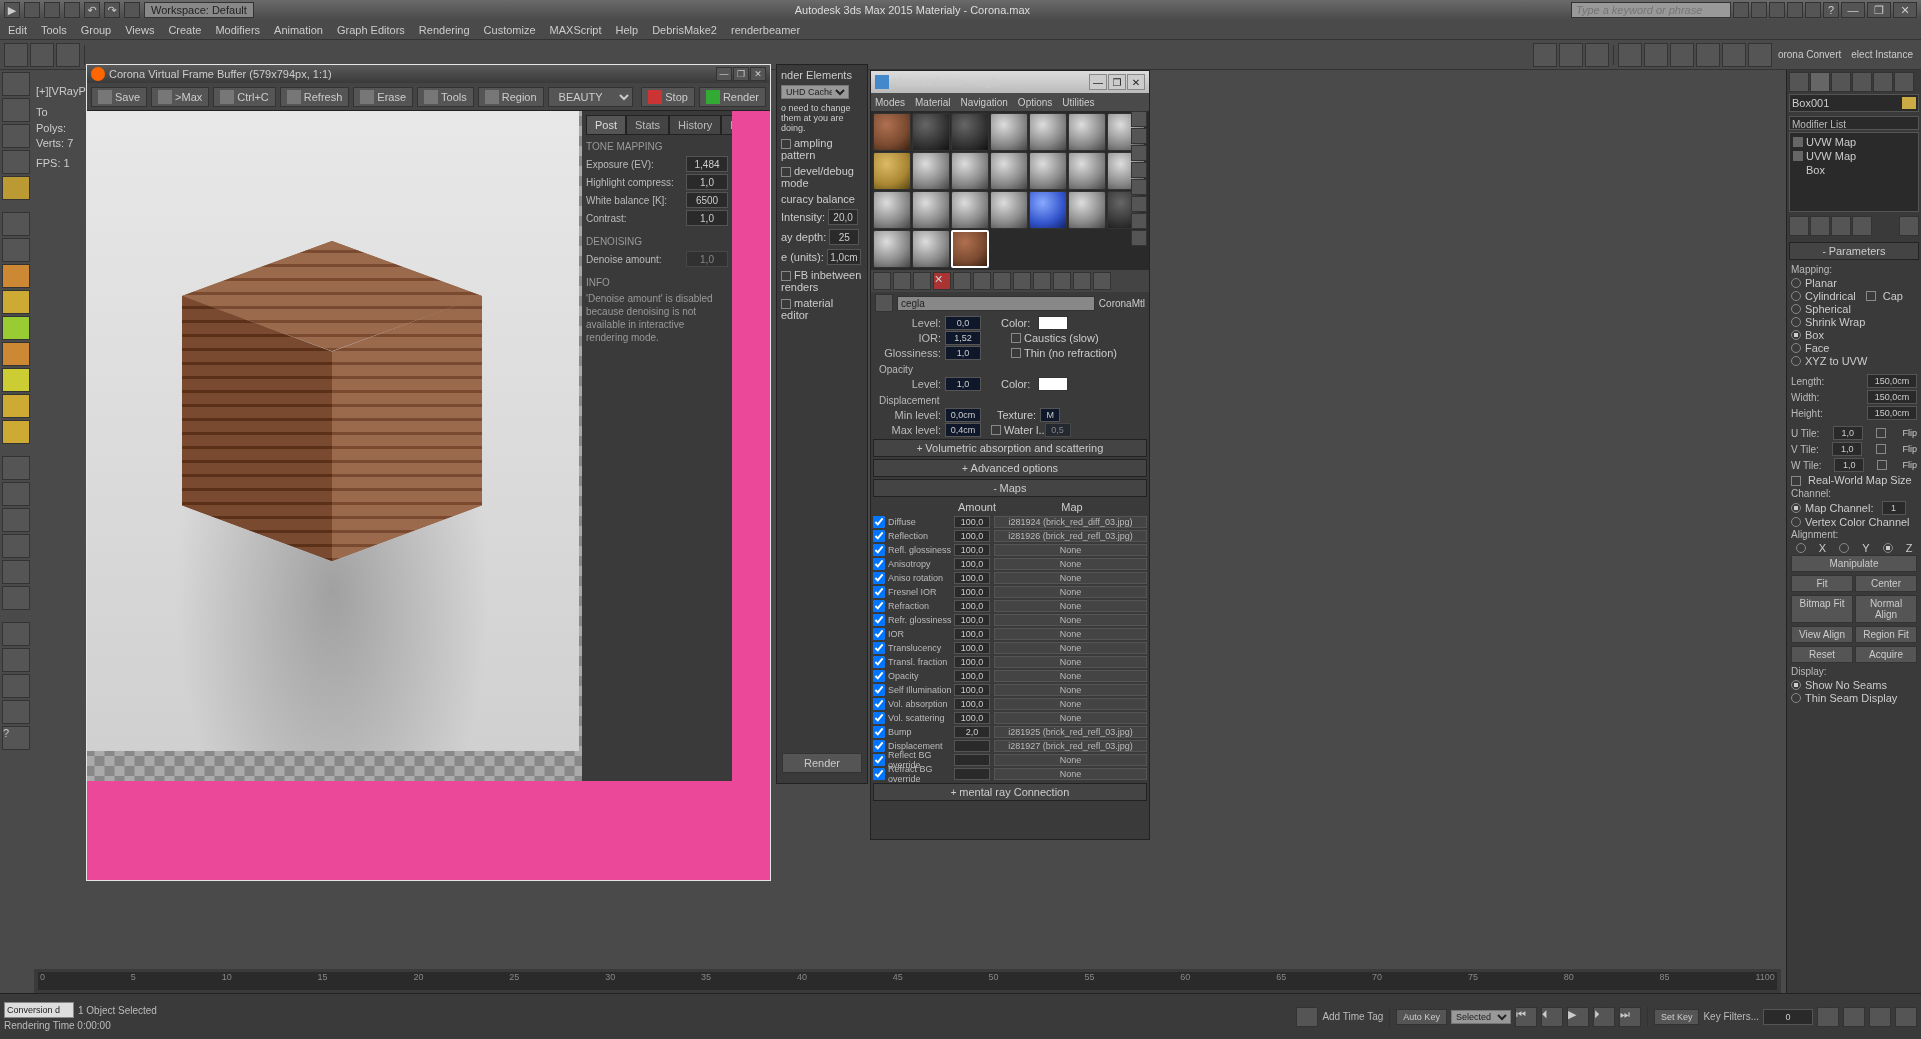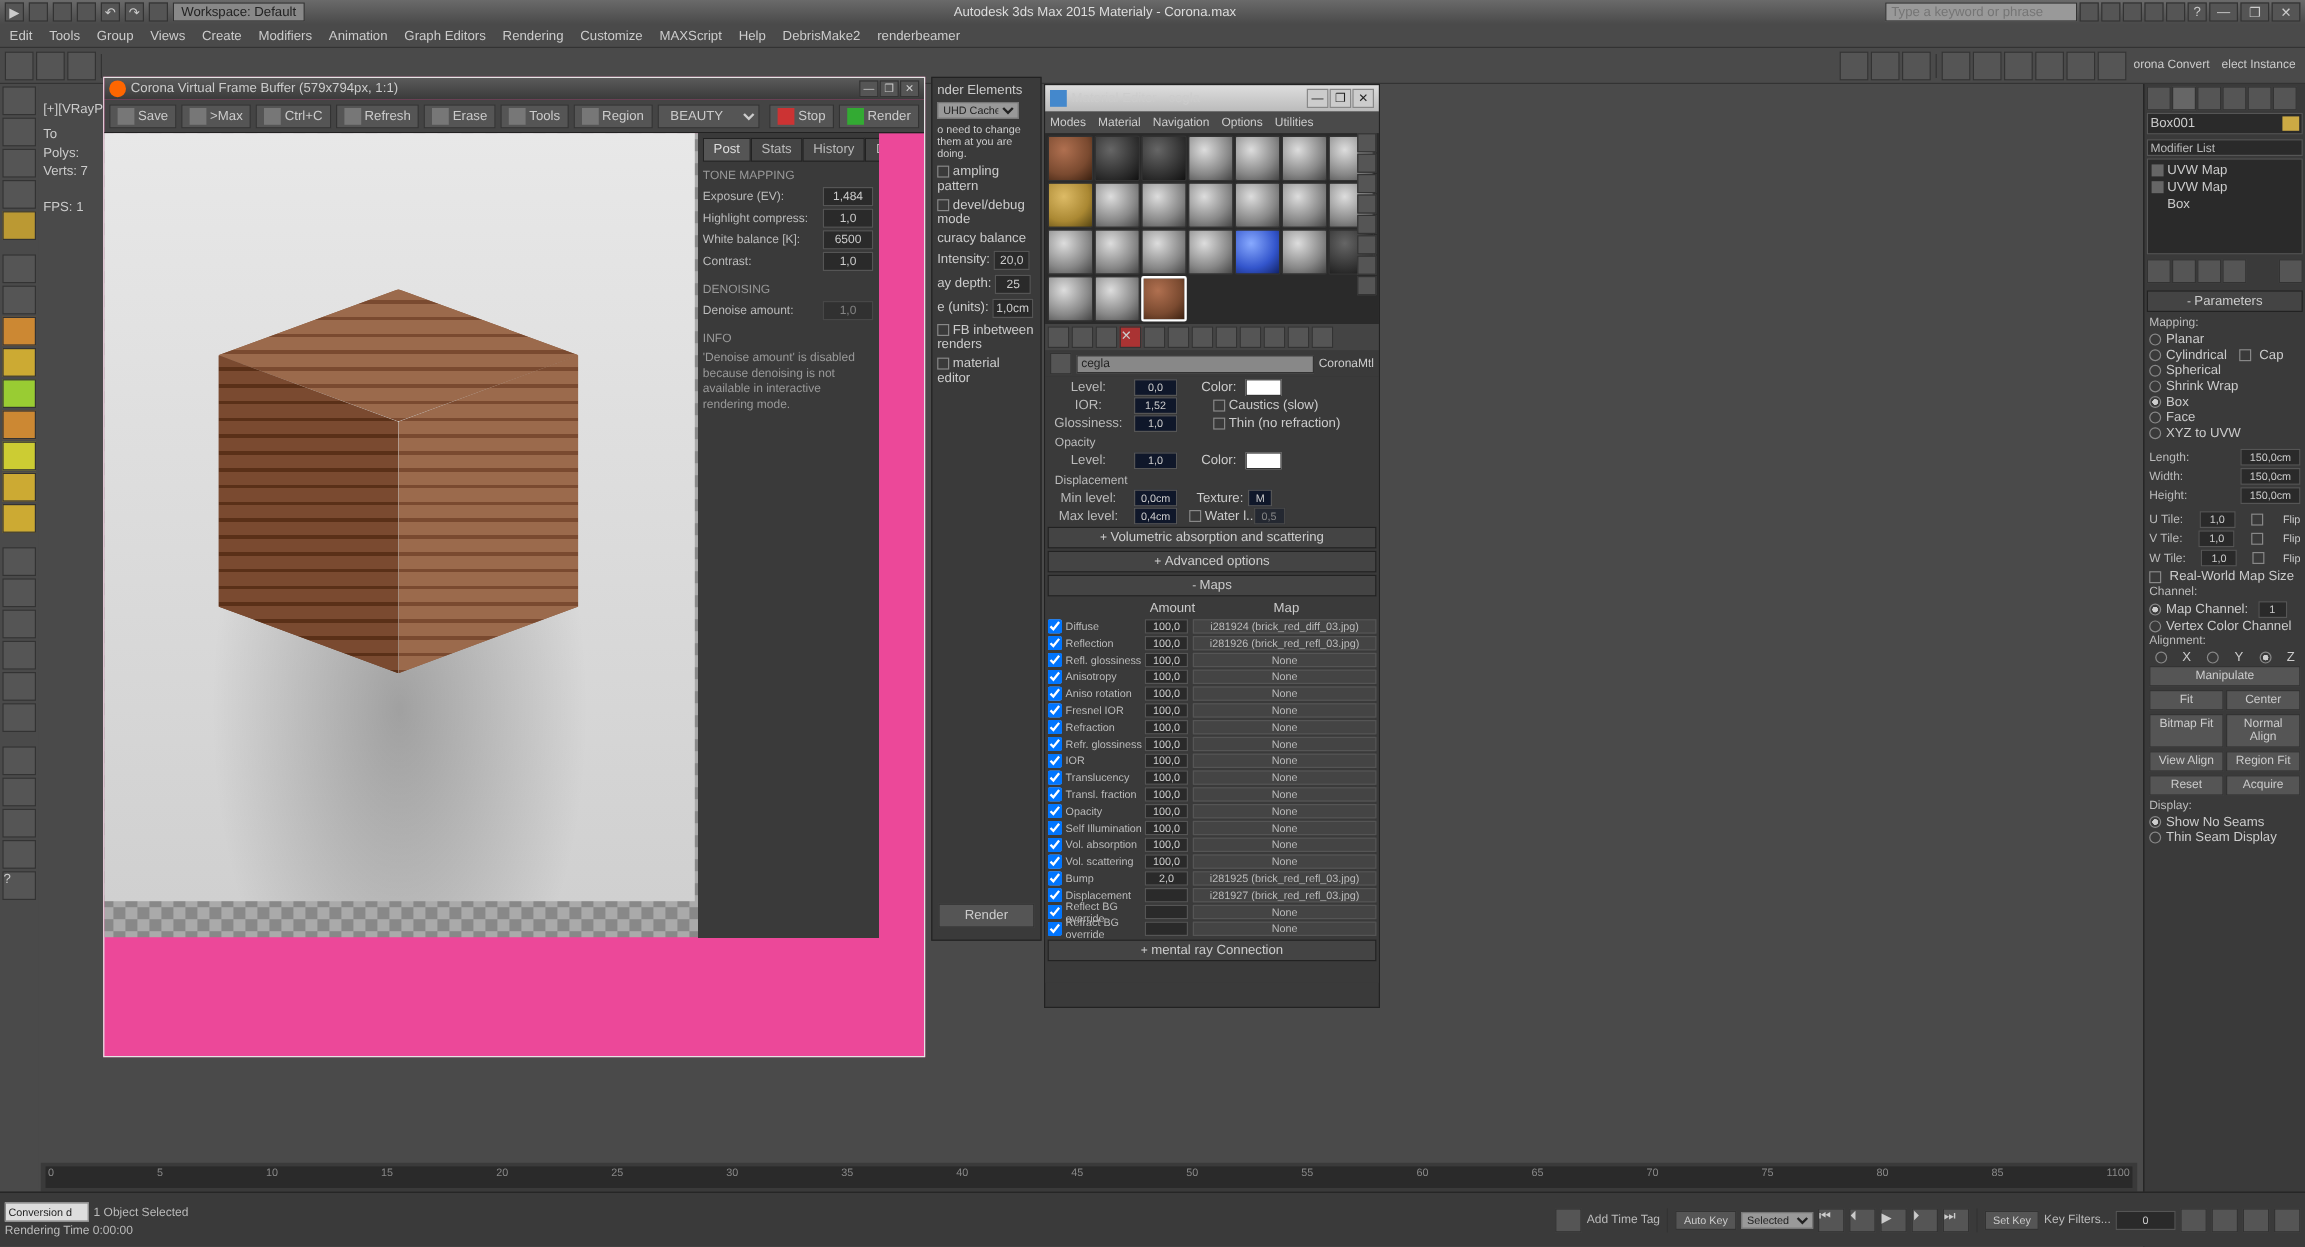--- a/index.html
+++ b/index.html
@@ -3,21 +3,21 @@
 <meta charset="utf-8">
 <style>
 *{margin:0;padding:0;box-sizing:border-box;font-family:Tahoma,sans-serif;font-size:11px;color:#ccc}
 body{background:#4a4a4a;width:1921px;height:1039px;overflow:hidden;position:relative}
 .titlebar{height:20px;background:linear-gradient(#6a6a6a,#4a4a4a);display:flex;align-items:center;padding:0 4px;justify-content:space-between}
 .titlebar-left{display:flex;gap:4px}
 .titlebar-center{color:#ddd;font-size:11px}
 .titlebar-right{display:flex;gap:2px}
 .tb-btn{width:16px;height:16px;background:#555;border:1px solid #333;display:flex;align-items:center;justify-content:center;cursor:pointer}
 .workspace-sel{background:#888;color:#222;padding:1px 6px;border:1px solid #333}
-.search-box{background:#999;color:#666;padding:1px 4px;width:160px;border:1px solid #333;}
+.search-box{background:#999;color:#666;padding:1px 4px;width:160px;border:1px solid #333;font-style:italic}
 .win-btn{width:24px;height:16px;background:#555;border:1px solid #333;display:flex;align-items:center;justify-content:center}
 .menubar{height:20px;background:#4a4a4a;display:flex;align-items:center;padding:0 8px;gap:14px;border-bottom:1px solid #333}
 .menu-item{color:#ccc;cursor:pointer}
 .toolbar{height:30px;background:#4a4a4a;display:flex;align-items:center;padding:0 4px;gap:2px;border-bottom:1px solid #333}
 .tool-icon{width:24px;height:24px;background:#555;border:1px solid #333}
 .main-area{position:relative;height:920px}
 .left-toolbar{position:absolute;left:0;top:0;width:32px;height:100%;background:#4a4a4a;display:flex;flex-direction:column;gap:2px;padding:2px}
 .left-tool{width:28px;height:24px;background:#555;border:1px solid #333}
 .vfb-window{position:absolute;left:86px;top:-6px;width:685px;height:817px;background:#ec4899;border:1px solid #e5e5e5}
 .vfb-title{height:18px;background:linear-gradient(#5a5a5a,#3a3a3a);display:flex;align-items:center;padding:0 4px;justify-content:space-between}
@@ -67,21 +67,21 @@
 .mat-sample.gold{background:radial-gradient(circle at 35% 30%,#ddbb66,#aa8833 60%,#554411)}
 .mat-side-icons{position:absolute;right:0;top:0;width:18px;display:flex;flex-direction:column;gap:1px}
 .mat-side-icon{width:16px;height:16px;background:#555;border:1px solid #333}
 .mat-toolbar{height:22px;background:#444;display:flex;align-items:center;padding:0 2px;gap:2px}
 .mat-tool{width:18px;height:18px;background:#555;border:1px solid #333}
 .mat-name-row{height:22px;display:flex;align-items:center;padding:0 4px;gap:4px;background:#3a3a3a}
 .mat-name-input{flex:1;background:#888;color:#222;border:1px solid #333;padding:1px 3px;font-size:10px}
 .mat-type{color:#ccc;font-size:10px}
 .mat-params{height:505px;overflow-y:auto;background:#3a3a3a;padding:2px}
 .mat-prow{display:flex;align-items:center;margin-bottom:1px;font-size:10px}
-.mat-plabel{width:72px;text-align:center;color:#bbb;padding-right:4px}
+.mat-plabel{width:72px;text-align:right;color:#bbb;padding-right:4px}
 .mat-pspin{width:36px;height:14px;background:#0f172a;border:1px solid #555;color:#ccc;font-size:9px;text-align:center}
 .mat-pcolor{width:30px;height:14px;background:#fff;border:1px solid #333;margin-left:8px}
 .mat-rollout{background:#444;border:1px solid #222;padding:2px 4px;color:#ccc;font-size:10px;text-align:center;margin:2px 0;cursor:pointer}
 .mat-maps-header{display:flex;font-size:10px;color:#999;padding:2px}
 .mat-maps-hcol1{width:80px}
 .mat-maps-hcol2{width:44px;text-align:center}
 .mat-maps-hcol3{flex:1;text-align:center}
 .mat-map-row{display:flex;align-items:center;font-size:10px;margin-bottom:0px;height:14px}
 .mat-map-cb{width:12px;height:12px;margin-right:3px}
 .mat-map-name{width:66px;color:#bbb;font-size:9px}
@@ -228,21 +228,21 @@
     <div class="left-tool"></div>
     <div class="left-tool"></div>
     <div class="left-tool">?</div>
   </div>
 
   <div class="stats-overlay">
     <div>[+][VRayP</div>
     <div style="margin-top:6px">To</div>
     <div>Polys:</div>
     <div>Verts:   7</div>
-    <div style="margin-top:14px">FPS:     1</div>
+    <div style="margin-top:4px">FPS:     1</div>
   </div>
 
   <div class="vfb-window">
     <div class="vfb-title">
       <div class="vfb-title-text">
           <div class="corona-ico"></div>
           <span>Corona Virtual Frame Buffer (579x794px, 1:1)</span>
         </div>
       <div class="vfb-win-btns">
         <div class="vfb-win-btn">—</div>

